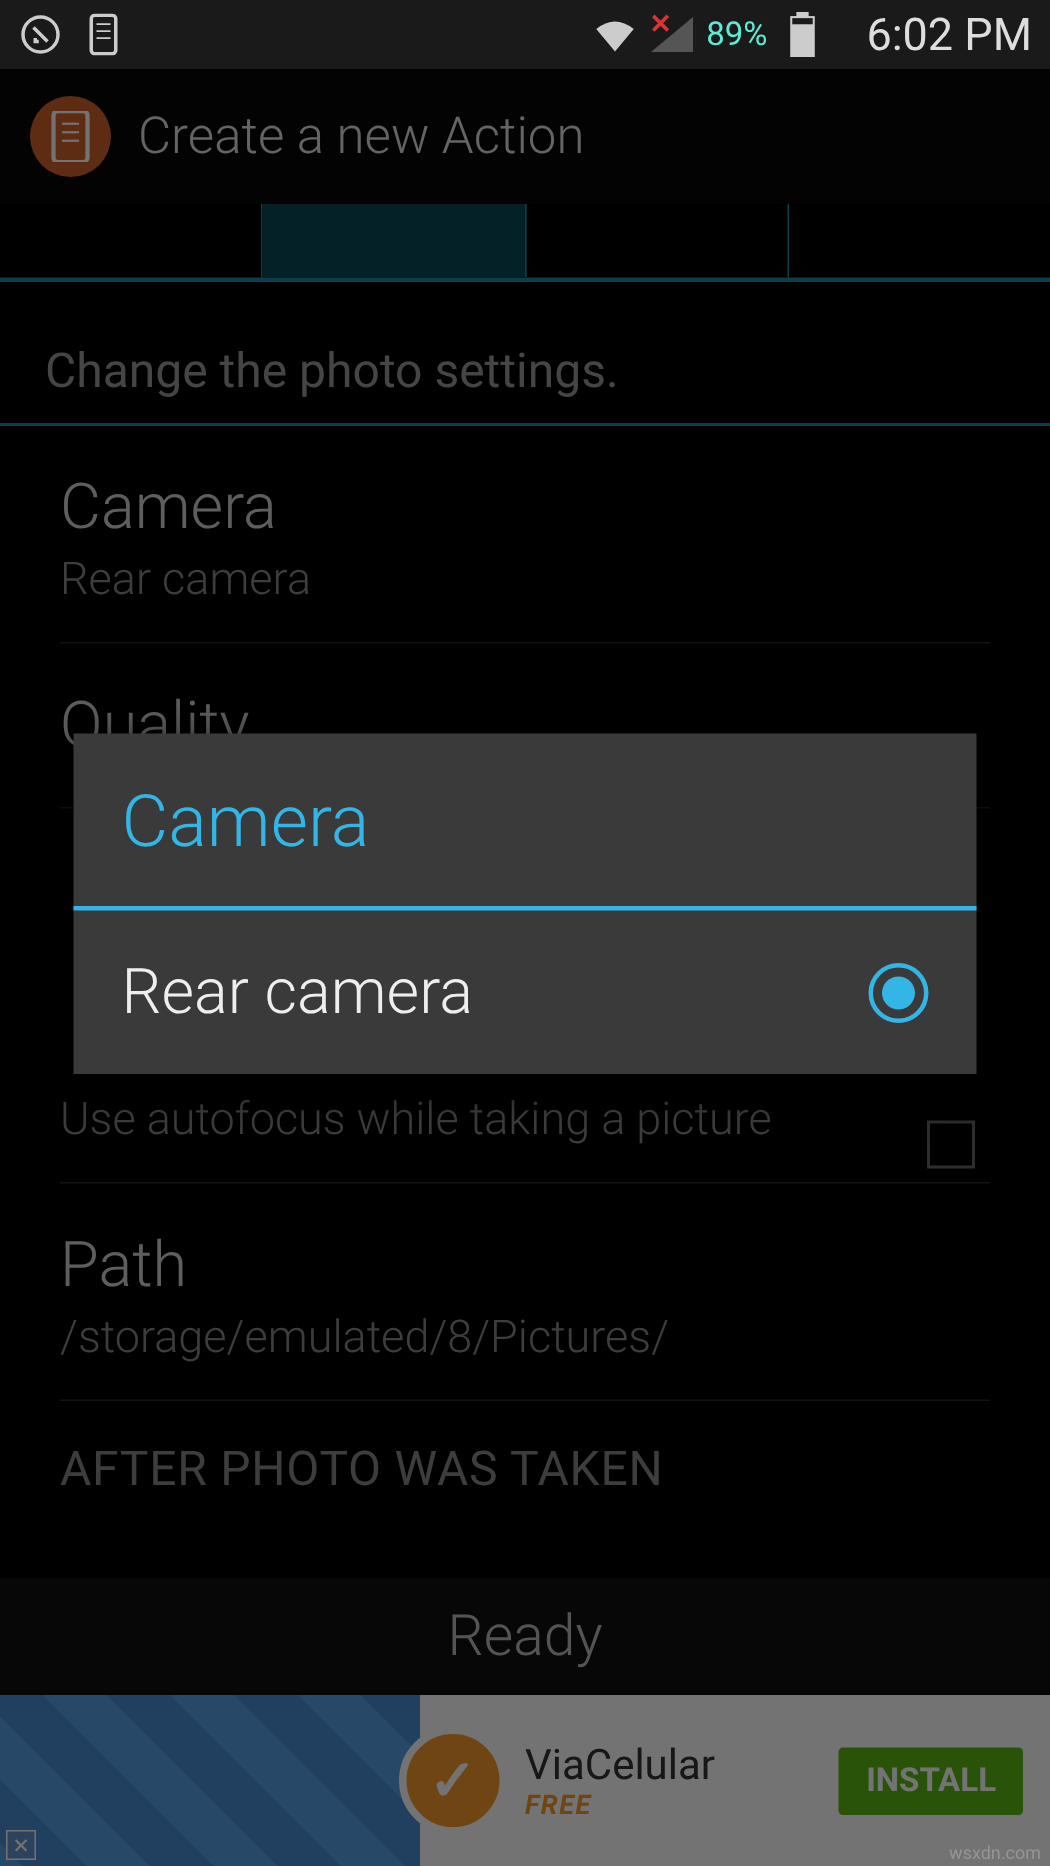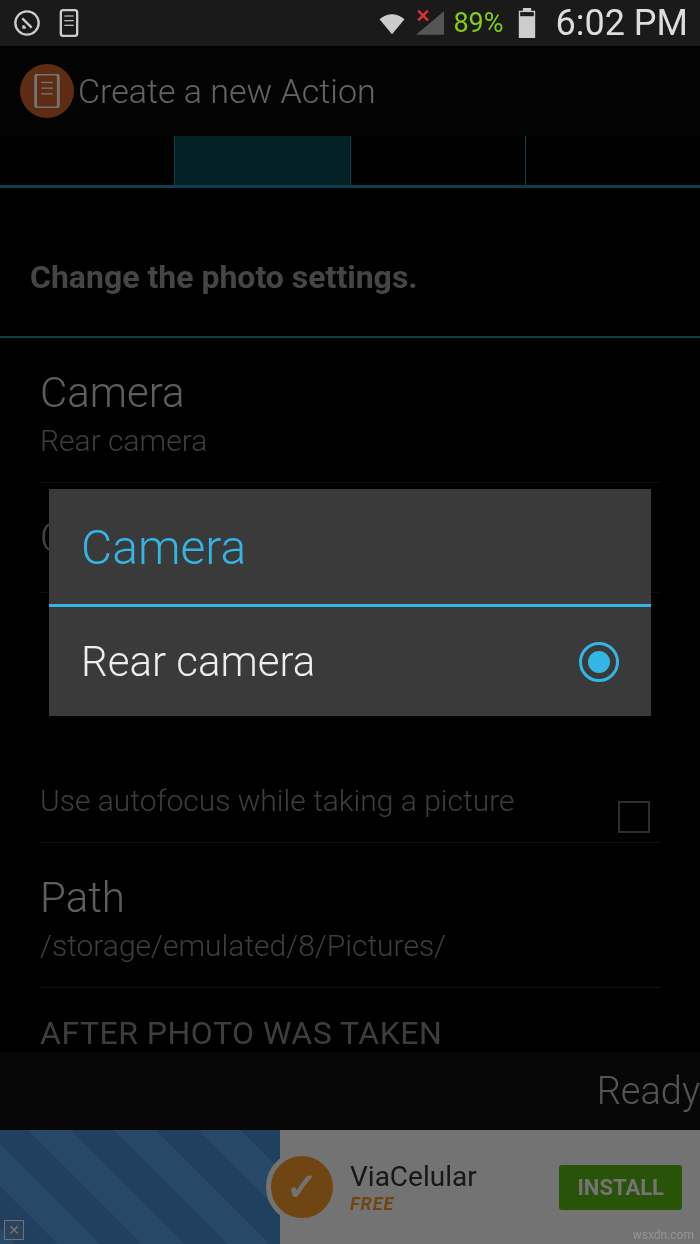--- a/index.html
+++ b/index.html
@@ -36,45 +36,45 @@
       align-items: center;
     }
     .status-icon {
       width: 30px;
       height: 30px;
       display: flex;
       align-items: center;
       justify-content: center;
     }
     .battery-percent {
-      font-size: 27px;
-      color: #84cc16;
+      font-size: 22px;
+      color: #5eead4;
     }
     .clock {
-      font-size: 36px;
+      font-size: 30px;
       color: #ddd;
-      margin-left: 6px;
+      margin-left: 20px;
     }
     .dimmed-overlay {
       position: absolute;
       top: 46px;
       left: 0;
       right: 0;
       bottom: 0;
       background: rgba(0,0,0,0.55);
       z-index: 5;
       pointer-events: none;
     }
     .app-header {
       height: 90px;
       background: #080808;
       display: flex;
       align-items: center;
       padding: 0 20px;
-      gap: 4px;
+      gap: 18px;
     }
     .app-icon {
       width: 54px;
       height: 54px;
       background: #d0632a;
       border-radius: 27px;
       display: flex;
       align-items: center;
       justify-content: center;
       color: #fff;
@@ -96,23 +96,22 @@
     }
     .tab:last-child {
       border-right: none;
     }
     .tab.active {
       background: #0a4a5a;
     }
     .section-subtitle {
       color: #999;
       font-size: 32px;
-      padding: 40px 30px 40px 30px;
-      font-weight: 700;
-      margin-top: 30px;
+      padding: 40px 30px 16px 30px;
+      font-weight: 400;
     }
     .divider-full {
       height: 2px;
       background: #1b8aa6;
     }
     .settings-list {
       padding: 0 40px;
     }
     .setting-item {
       padding: 30px 0 24px 0;
@@ -150,21 +149,21 @@
       bottom: 114px;
       left: 0;
       right: 0;
       height: 78px;
       background: #111;
       color: #bbb;
       font-size: 38px;
       font-weight: 300;
       display: flex;
       align-items: center;
-      justify-content: flex-end;
+      justify-content: center;
       z-index: 3;
     }
     .ad-banner {
       position: absolute;
       bottom: 0;
       left: 0;
       right: 0;
       height: 114px;
       background: linear-gradient(90deg, #3a7fd4 0%, #4a8fe4 40%, #fff 40%);
       display: flex;

